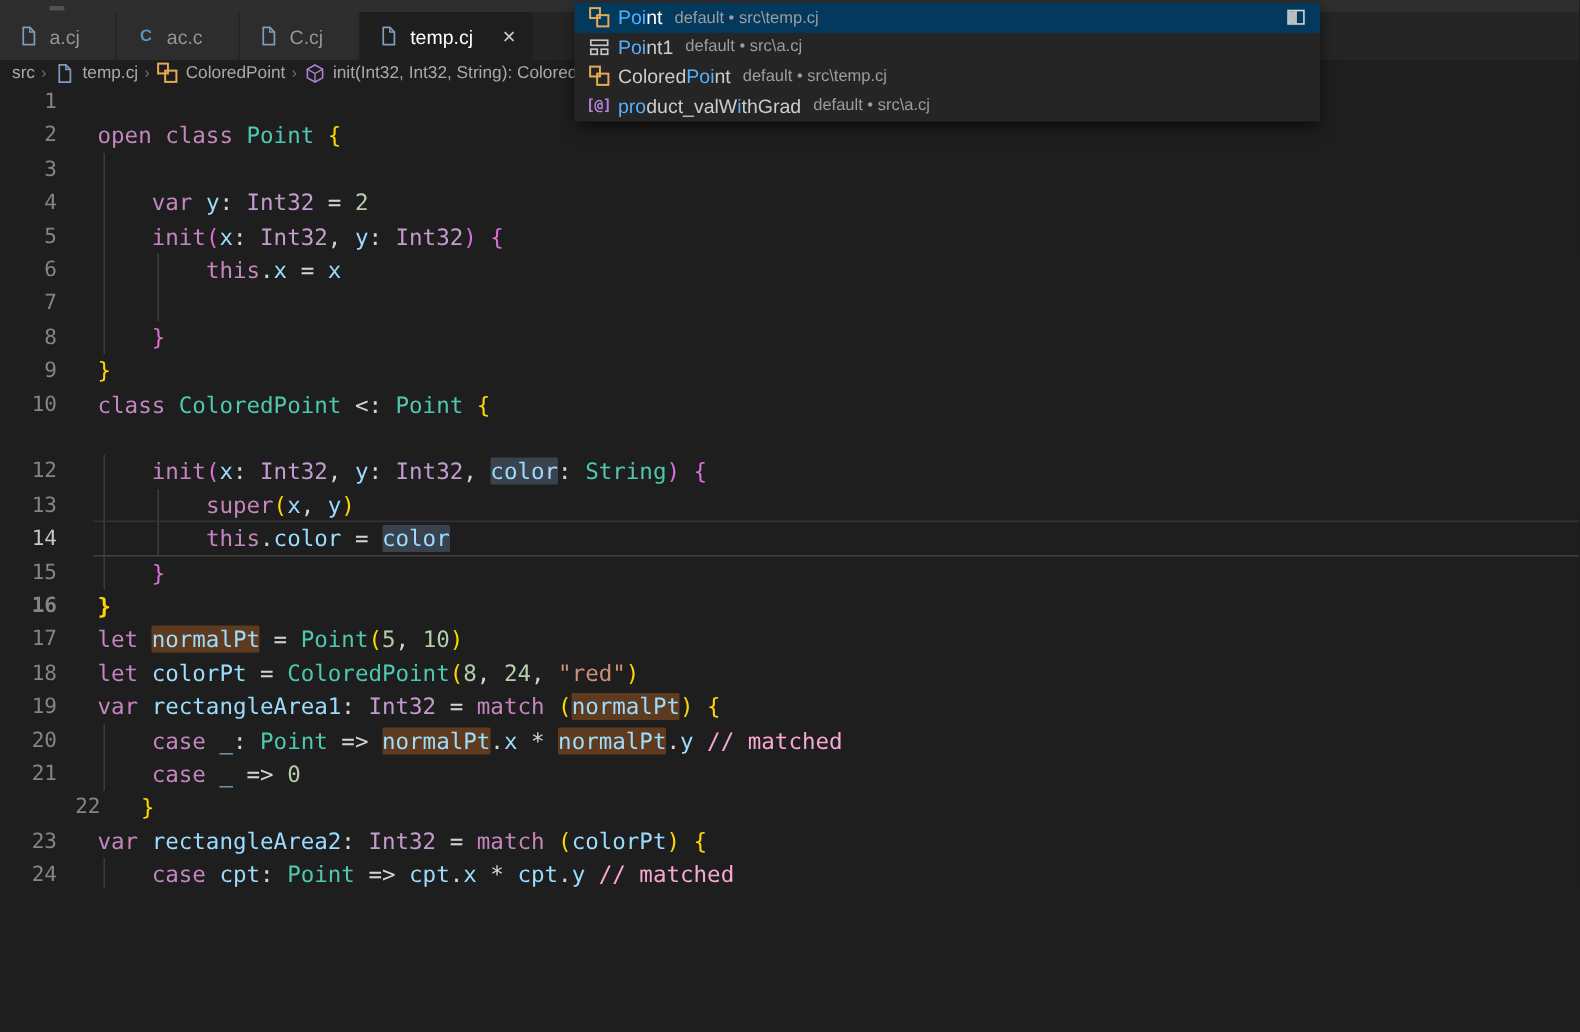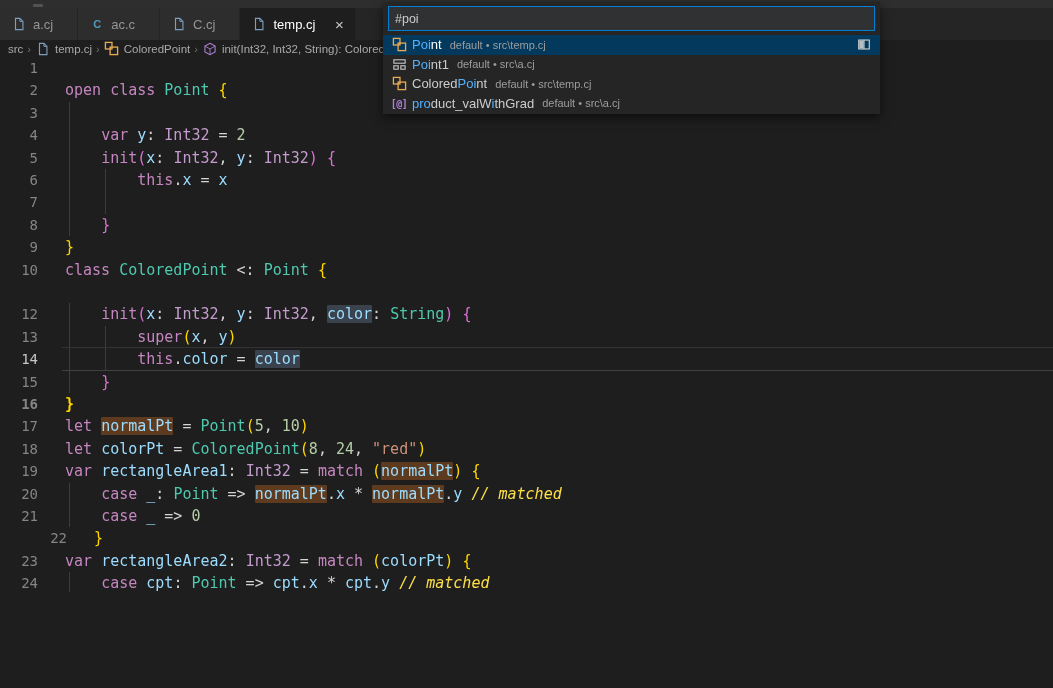--- a/index.html
+++ b/index.html
@@ -29,21 +29,21 @@
        font-family:"DejaVu Sans Mono","Liberation Mono",monospace;font-size:15px;}
   .line{position:absolute;left:0;width:100%;height:22.4px;line-height:22.4px;white-space:pre;}
   .lnum{position:absolute;left:0;top:0;width:38px;text-align:right;color:#858585;font-size:14px;}
   .line.current .lnum{color:#c6c6c6;}
   .code{position:absolute;left:65px;top:0;white-space:pre;color:#d4d4d4;}
   .guide{position:absolute;top:0;bottom:0;width:1px;background:#3c3c3c;}
   .cl-frame{position:absolute;left:62px;right:0;top:-1px;bottom:0;
        border-top:1px solid #333333;border-bottom:1px solid #414141;pointer-events:none;}
 
   .sk{color:#C586C0;} .st{color:#4EC9B0;} .sp{color:#C49BCE;} .sv{color:#9CDCFE;}
-  .sn{color:#B5CEA8;} .ss{color:#CE9178;} .sc{color:#fde047;font-style:italic;} .so{color:#D4D4D4;}
+  .sn{color:#B5CEA8;} .ss{color:#CE9178;} .sc{color:#f9a8d4;} .so{color:#D4D4D4;}
   .g1{color:#FFD700;} .g2{color:#DA70D6;}
   .hl-wr{background:#5e3a1f;border-radius:1px;}
   .hl-wk{background:#3a424d;border-radius:1px;}
 
   
   .quickinput{position:absolute;left:383px;top:2px;width:497px;background:#252526;
        box-shadow:0 4px 10px rgba(0,0,0,.55);z-index:10;padding-bottom:1px;}
   .qi-input{margin:4px 5px;height:25px;box-sizing:border-box;background:#2f3133;
        border:1px solid #007fd4;display:flex;align-items:center;padding:0 6px;
        font-size:12.5px;color:#cccccc;}
@@ -164,23 +164,20 @@
       <div class="line" style="top: 448px;"><div class="lnum">21</div><div class="guide" style="left: 69px;"></div><span class="code"><span class="so">    </span><span class="sk">case </span><span class="sv">_</span><span class="so"> =&gt; </span><span class="sn">0</span></span></div>
       <div class="line" style="top: 470.4px; margin-left: 29px;"><div class="lnum">22</div><span class="code"><span class="g1">}</span></span></div>
       <div class="line" style="top: 492.8px;"><div class="lnum">23</div><span class="code"><span class="sk">var </span><span class="sv">rectangleArea2</span><span class="so">: </span><span class="sp">Int32</span><span class="so"> = </span><span class="sk">match </span><span class="g1">(</span><span class="sv">colorPt</span><span class="g1">)</span><span class="so"> </span><span class="g1">{</span></span></div>
       <div class="line" style="top: 515.2px;"><div class="lnum">24</div><div class="guide" style="left: 69px;"></div><span class="code"><span class="so">    </span><span class="sk">case </span><span class="sv">cpt</span><span class="so">: </span><span class="st">Point</span><span class="so"> =&gt; </span><span class="sv">cpt</span><span class="so">.</span><span class="sv">x</span><span class="so"> * </span><span class="sv">cpt</span><span class="so">.</span><span class="sv">y</span><span class="so"> </span><span class="sc">// matched</span></span></div>
       <div class="line" style="top: 537.6px;"><div class="lnum">21</div><div class="guide" style="left: 69px;"></div><span class="code"><span class="so">    </span><span class="sk">case </span><span class="sv">_</span><span class="so"> =&gt; </span><span class="sn">0</span></span></div>
       <div class="line" style="top: 560px; margin-left: 24px;"><div class="lnum">26</div><span class="code"><span class="g1">}</span></span></div>
       <div class="line" style="top: 582.4px;"><div class="lnum">27</div><span class="code"></span></div>
     </div>
 
   <div class="quickinput">
-    <div class="qi-input">
-      <span>#poi</span>
-    </div>
     <div id="qi-rows">
         <div class="qi-row selected">
           <span class="icon">
             <svg width="15" height="15" viewBox="0 0 16 16">
               <rect x="1.5" y="1.5" width="7" height="7" fill="none" stroke="#e8ab53" stroke-width="1.4"></rect>
               <rect x="6.5" y="6.5" width="8" height="8" fill="none" stroke="#e8ab53" stroke-width="1.4"></rect>
             </svg>
           </span>
           <span class="qi-label"><span class="qi-hl">Poi</span><span>nt</span></span>
           <span class="qi-desc">default • src\temp.cj</span>

